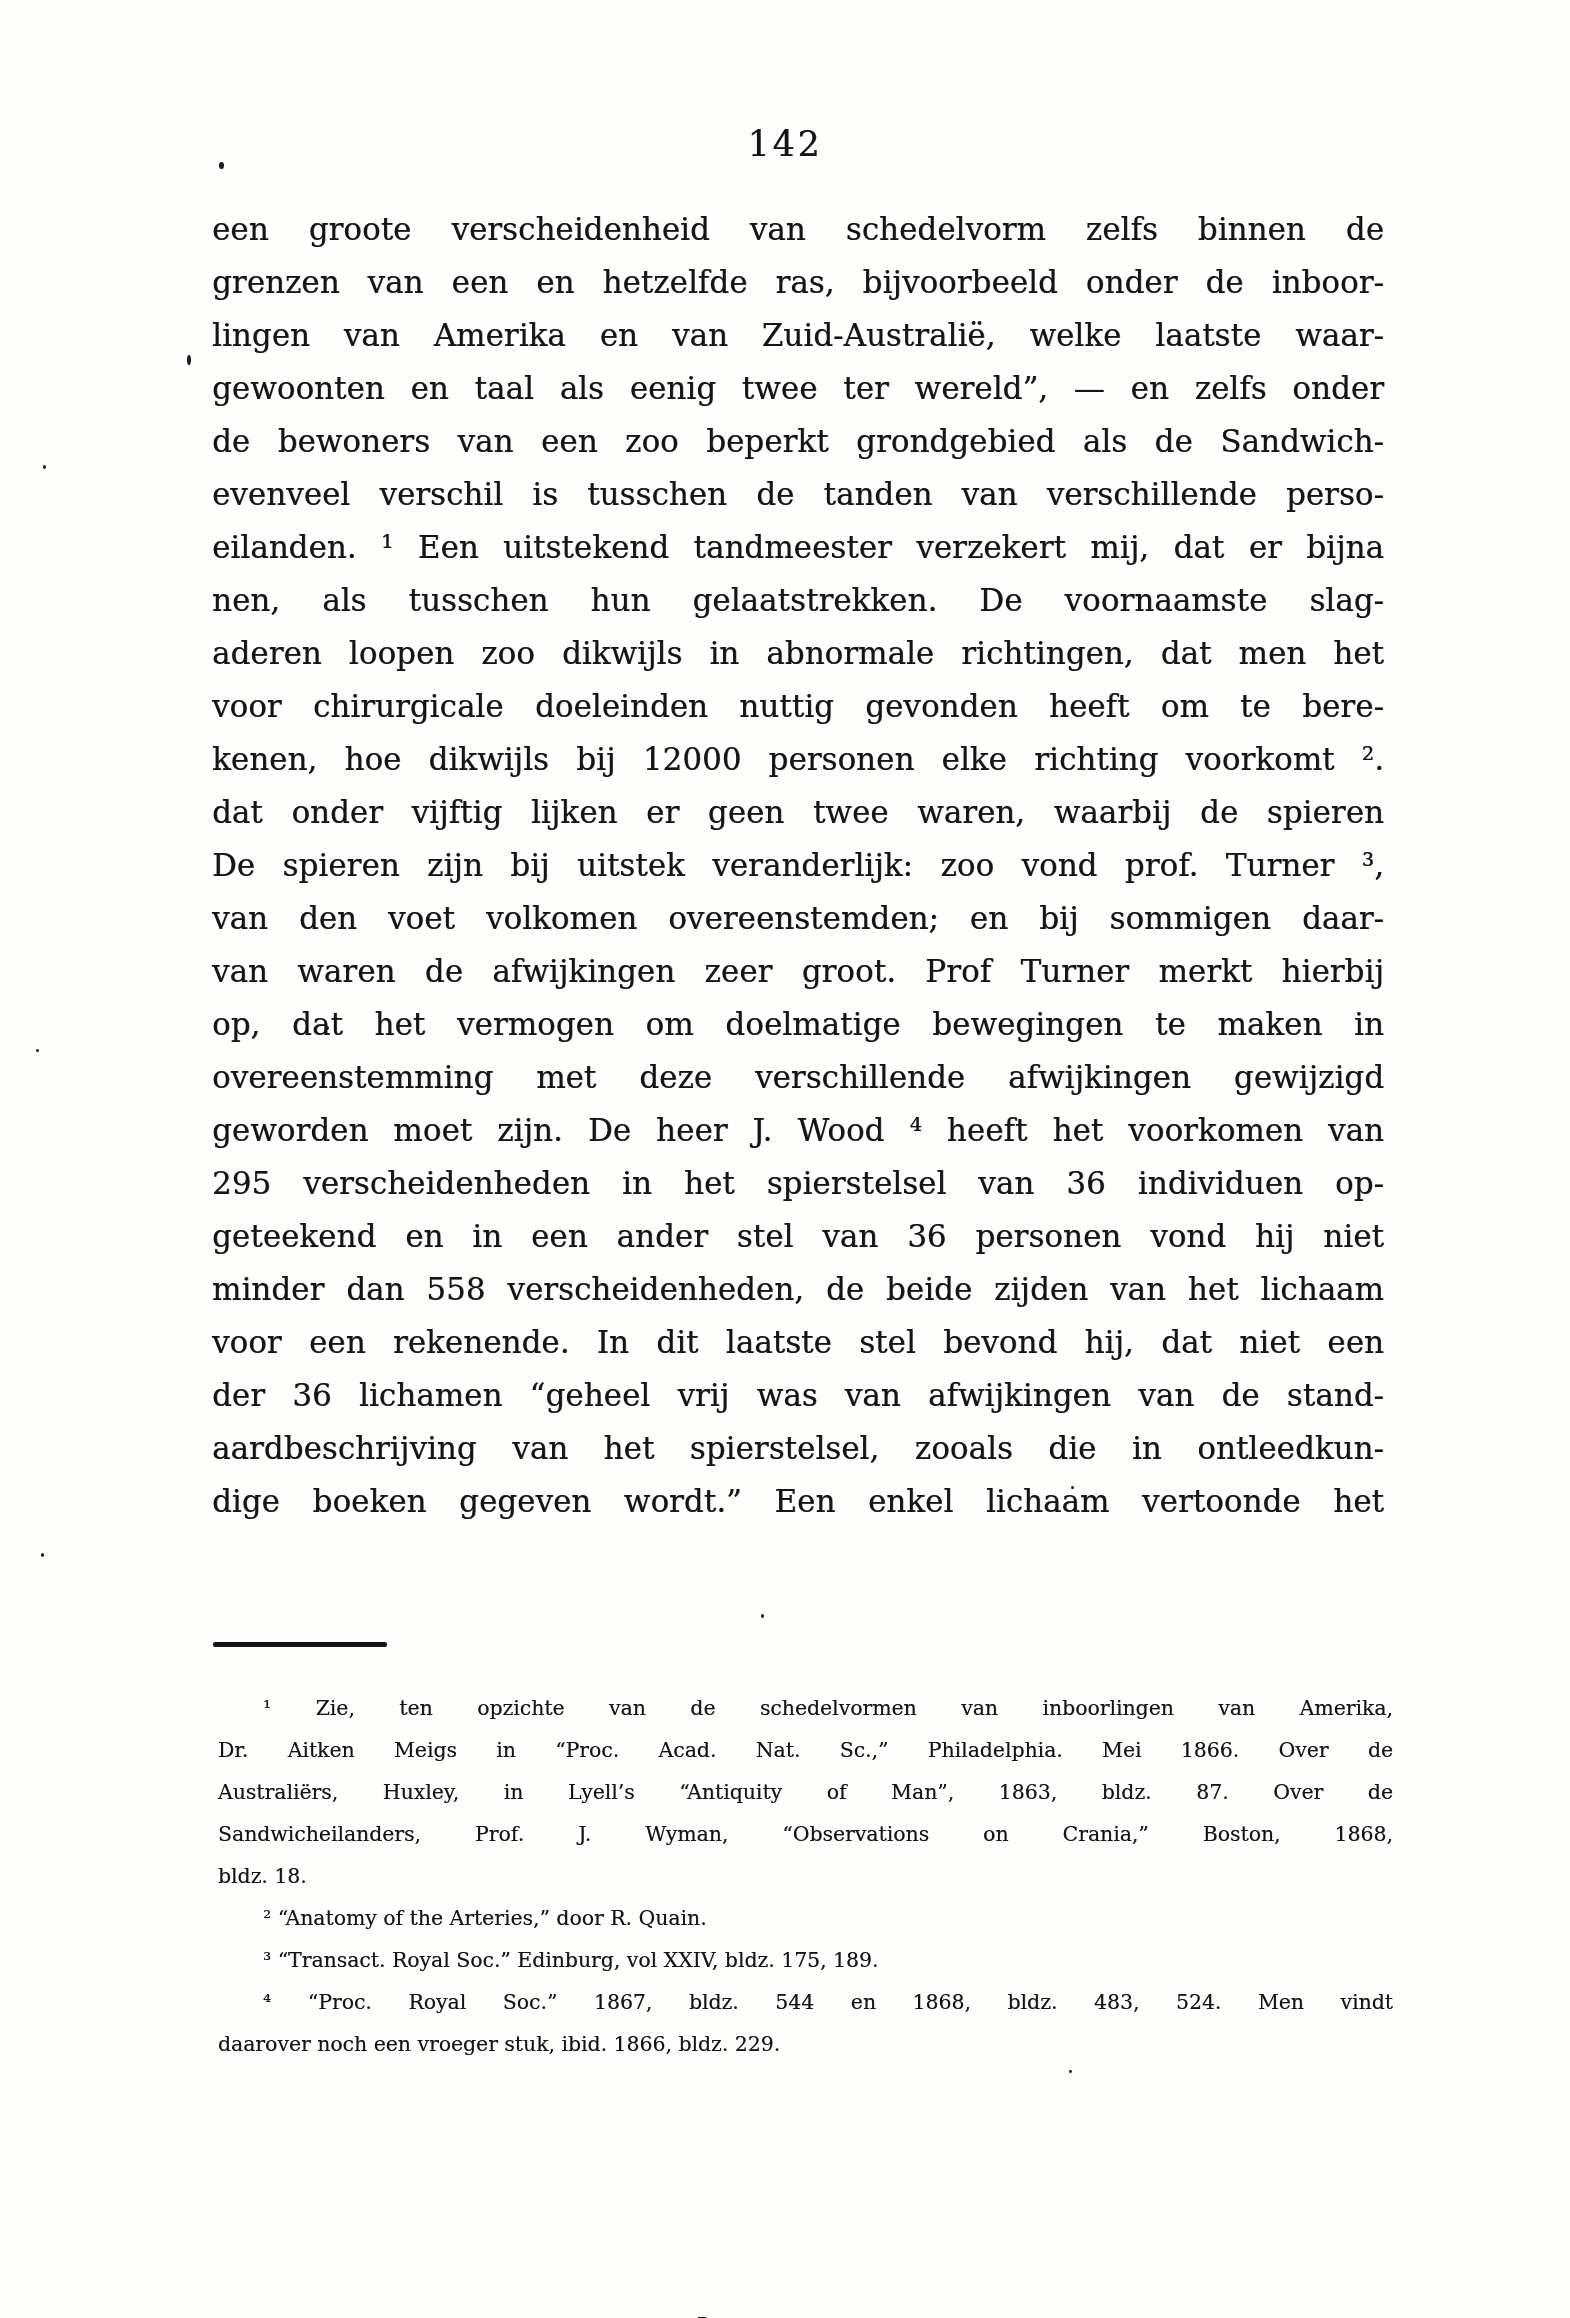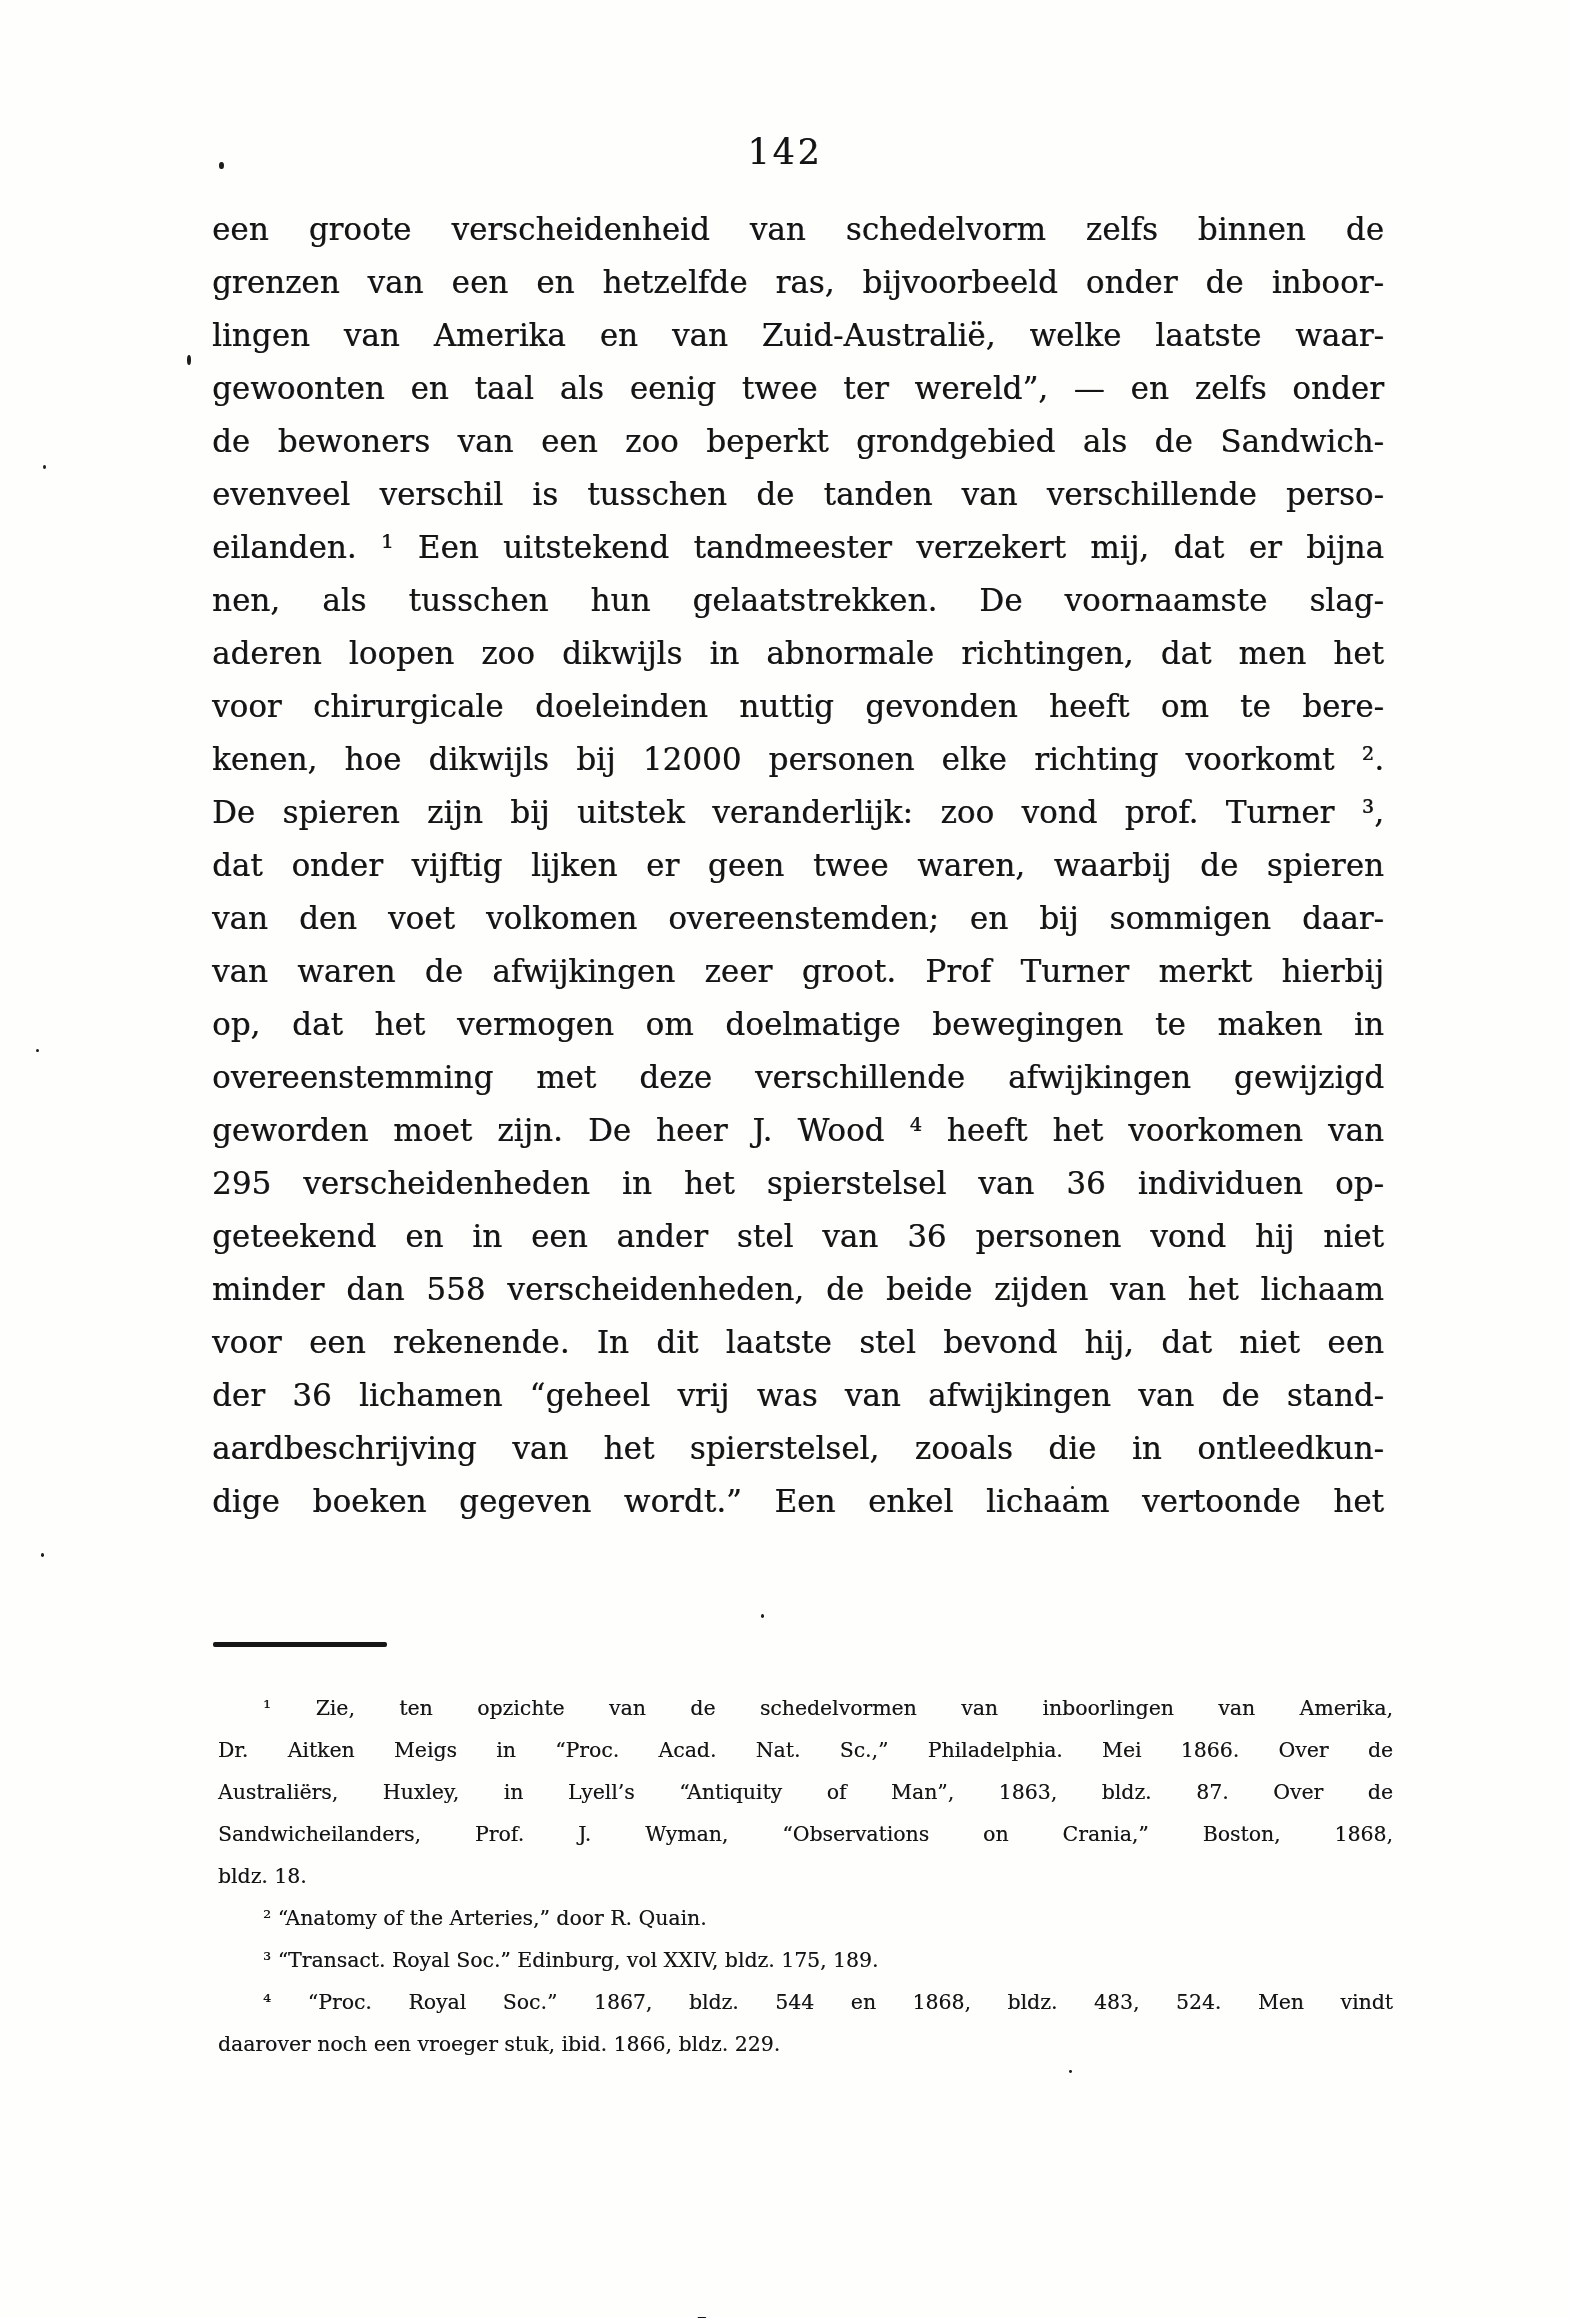--- a/index.html
+++ b/index.html
@@ -7,21 +7,21 @@
     position: relative;
     width: 1570px;
     height: 2400px;
     background: #fefefd;
     overflow: hidden;
     color: #141414;
     font-family: "DejaVu Serif", "Liberation Serif", serif;
   }
   .page-number {
     position: absolute;
-    top: 132px;
+    top: 124px;
     left: 0;
     width: 100%;
     text-align: center;
     font-size: 35px;
     letter-spacing: 2.8px;
     text-shadow: 0.5px 0 0 rgba(0,0,0,.6);
   }
   .body-text {
     position: absolute;
     left: 212px;
@@ -83,22 +83,22 @@
       <div class="tline">grenzen van een en hetzelfde ras, bijvoorbeeld onder de inboor-</div>
       <div class="tline">lingen van Amerika en van Zuid-Australië, welke laatste waar-</div>
       <div class="tline">gewoonten en taal als eenig twee ter wereld”, — en zelfs onder</div>
       <div class="tline">de bewoners van een zoo beperkt grondgebied als de Sandwich-</div>
       <div class="tline">evenveel verschil is tusschen de tanden van verschillende perso-</div>
       <div class="tline">eilanden. ¹ Een uitstekend tandmeester verzekert mij, dat er bijna</div>
       <div class="tline">nen, als tusschen hun gelaatstrekken. De voornaamste slag-</div>
       <div class="tline">aderen loopen zoo dikwijls in abnormale richtingen, dat men het</div>
       <div class="tline">voor chirurgicale doeleinden nuttig gevonden heeft om te bere-</div>
       <div class="tline">kenen, hoe dikwijls bij 12000 personen elke richting voorkomt ².</div>
+      <div class="tline">dat onder vijftig lijken er geen twee waren, waarbij de spieren</div>
       <div class="tline">De spieren zijn bij uitstek veranderlijk: zoo vond prof. Turner ³,</div>
-      <div class="tline">dat onder vijftig lijken er geen twee waren, waarbij de spieren</div>
       <div class="tline">van den voet volkomen overeenstemden; en bij sommigen daar-</div>
       <div class="tline">van waren de afwijkingen zeer groot. Prof Turner merkt hierbij</div>
       <div class="tline">op, dat het vermogen om doelmatige bewegingen te maken in</div>
       <div class="tline">overeenstemming met deze verschillende afwijkingen gewijzigd</div>
       <div class="tline">geworden moet zijn. De heer J. Wood ⁴ heeft het voorkomen van</div>
       <div class="tline">295 verscheidenheden in het spierstelsel van 36 individuen op-</div>
       <div class="tline">geteekend en in een ander stel van 36 personen vond hij niet</div>
       <div class="tline">minder dan 558 verscheidenheden, de beide zijden van het lichaam</div>
       <div class="tline">voor een rekenende. In dit laatste stel bevond hij, dat niet een</div>
       <div class="tline">der 36 lichamen “geheel vrij was van afwijkingen van de stand-</div>

